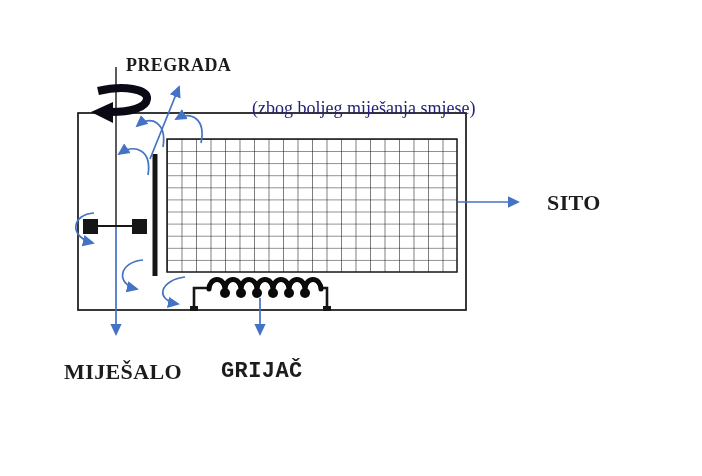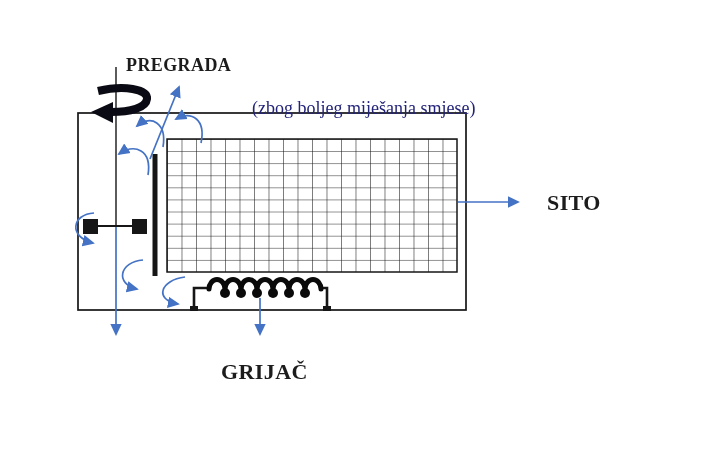--- a/index.html
+++ b/index.html
@@ -25,21 +25,21 @@
     position: absolute;
     left: 252px; top: 56px;
     font-size: 18px; line-height: 21px;
     color: var(--note-text, #23237a);
     font-weight: normal;
     white-space: nowrap;
     margin-top: 42px;
   }
   .lbl-sito     { left: 547px; top: 193px; }
   .lbl-mijesalo { left:  64px; top: 362px; }
-  .lbl-grijac   { left: 221px; top: 362px; }
+  .lbl-grijac   { left: 221px; top: 362px; font-family: Liberation Mono, monospace; }
   .caption {
     position: absolute;
     left: 0; top: 426px; width: 702px;
     text-align: center;
     font-size: 17px; line-height: 21px;
     color: var(--caption-text, #26262e);
   }
   .art { position: absolute; left: 0; top: 0; }
 </style>
 </head>
@@ -108,17 +108,18 @@
       <path d="M260,298 L260,334" marker-end="url(#arrB)"></path>
     </g>
   </svg>
 
   <div class="lbl lbl-pregrada">PREGRADA</div>
 
   <div class="lbl-note">(zbog boljeg miješanja smjese)</div>
 
   <div class="lbl lbl-sito">SITO</div>
 
+  <div class="lbl lbl-mijesalo">MIJEŠALO</div>
 
   <div class="lbl lbl-grijac">GRIJAČ</div>
 
 
 </div>
 
 </body></html>

